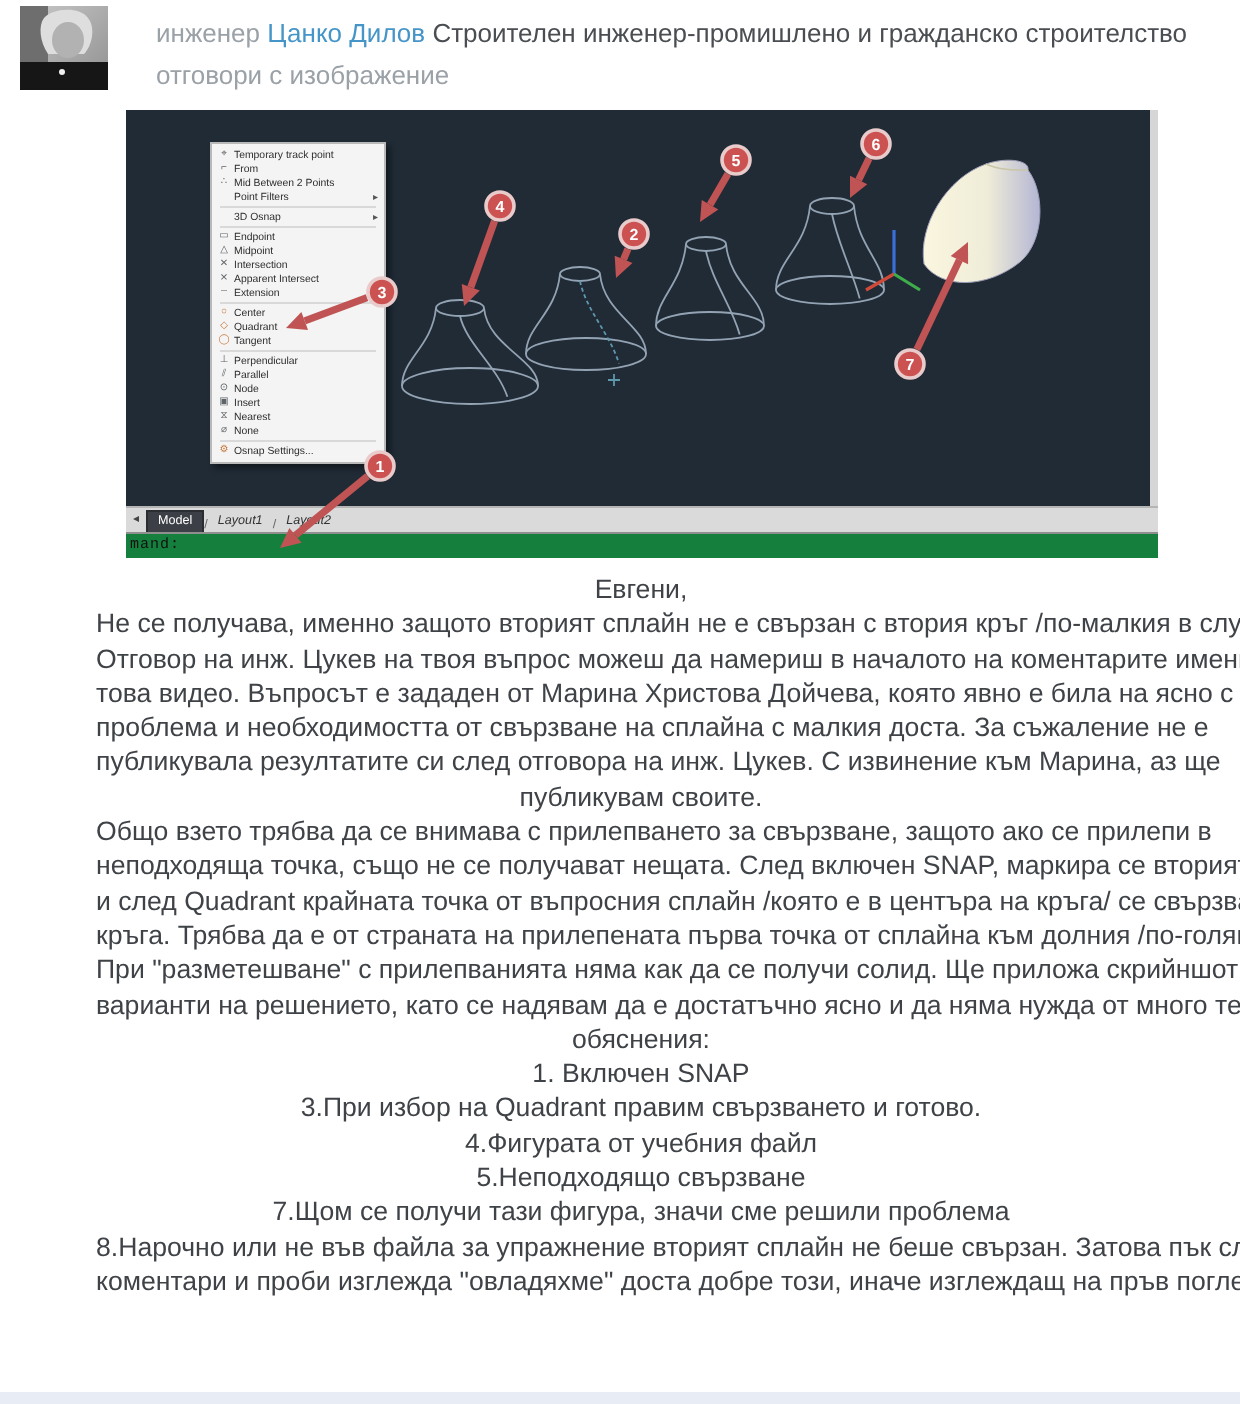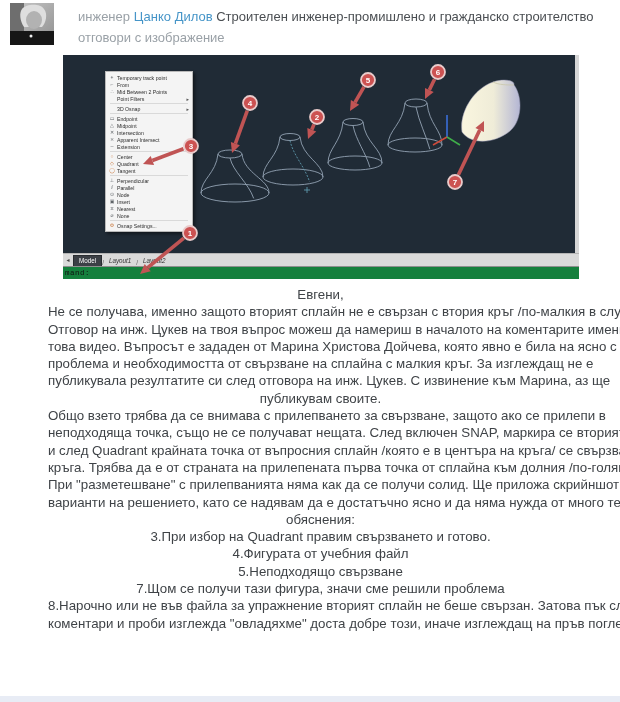--- a/index.html
+++ b/index.html
@@ -276,30 +276,31 @@
         <text x="392" y="129.8" text-anchor="middle" font-size="8" font-weight="bold" fill="#ffffff" font-family="Liberation Sans, sans-serif">7</text>
       </g>
     </svg>
 </div>
 
 <div class="comment-body" id="comment-body">
     <div class="comment-line">Евгени,</div>
     <div class="comment-line">Не се получава, именно защото вторият сплайн не е свързан с втория кръг /по-малкия в случая/.</div>
     <div class="comment-line">Отговор на инж. Цукев на твоя въпрос можеш да намериш в началото на коментарите именно под</div>
     <div class="comment-line">това видео. Въпросът е зададен от Марина Христова Дойчева, която явно е била на ясно с</div>
-    <div class="comment-line">проблема и необходимостта от свързване на сплайна с малкия кръг. За изглеждащ не е</div>
+    <div class="comment-line">проблема и необходимостта от свързване на сплайна с малкия доста. За съжаление не е</div>
     <div class="comment-line">публикувала резултатите си след отговора на инж. Цукев. С извинение към Марина, аз ще</div>
     <div class="comment-line">публикувам своите.</div>
     <div class="comment-line">Общо взето трябва да се внимава с прилепването за свързване, защото ако се прилепи в</div>
     <div class="comment-line">неподходяща точка, също не се получават нещата. След включен SNAP, маркира се вторият сплайн</div>
     <div class="comment-line">и след Quadrant крайната точка от въпросния сплайн /която е в центъра на кръга/ се свързва с</div>
     <div class="comment-line">кръга. Трябва да е от страната на прилепената първа точка от сплайна към долния /по-голям/ кръг.</div>
     <div class="comment-line">При "разметешване" с прилепванията няма как да се получи солид. Ще приложа скрийншот с</div>
     <div class="comment-line">варианти на решението, като се надявам да е достатъчно ясно и да няма нужда от много текстови</div>
     <div class="comment-line">обяснения:</div>
+    <div class="comment-line">1. Включен SNAP</div>
     <div class="comment-line">3.При избор на Quadrant правим свързването и готово.</div>
     <div class="comment-line">4.Фигурата от учебния файл</div>
     <div class="comment-line">5.Неподходящо свързване</div>
     <div class="comment-line">7.Щом се получи тази фигура, значи сме решили проблема</div>
     <div class="comment-line">8.Нарочно или не във файла за упражнение вторият сплайн не беше свързан. Затова пък след</div>
     <div class="comment-line">коментари и проби изглежда "овладяхме" доста добре този, иначе изглеждащ на пръв поглед лесен</div>
   </div>
 
 <div class="bottom-strip"></div>
 

